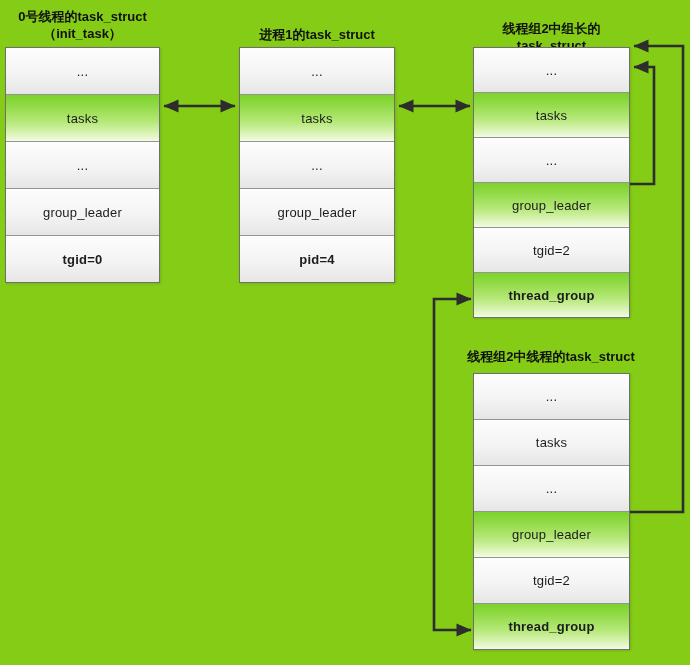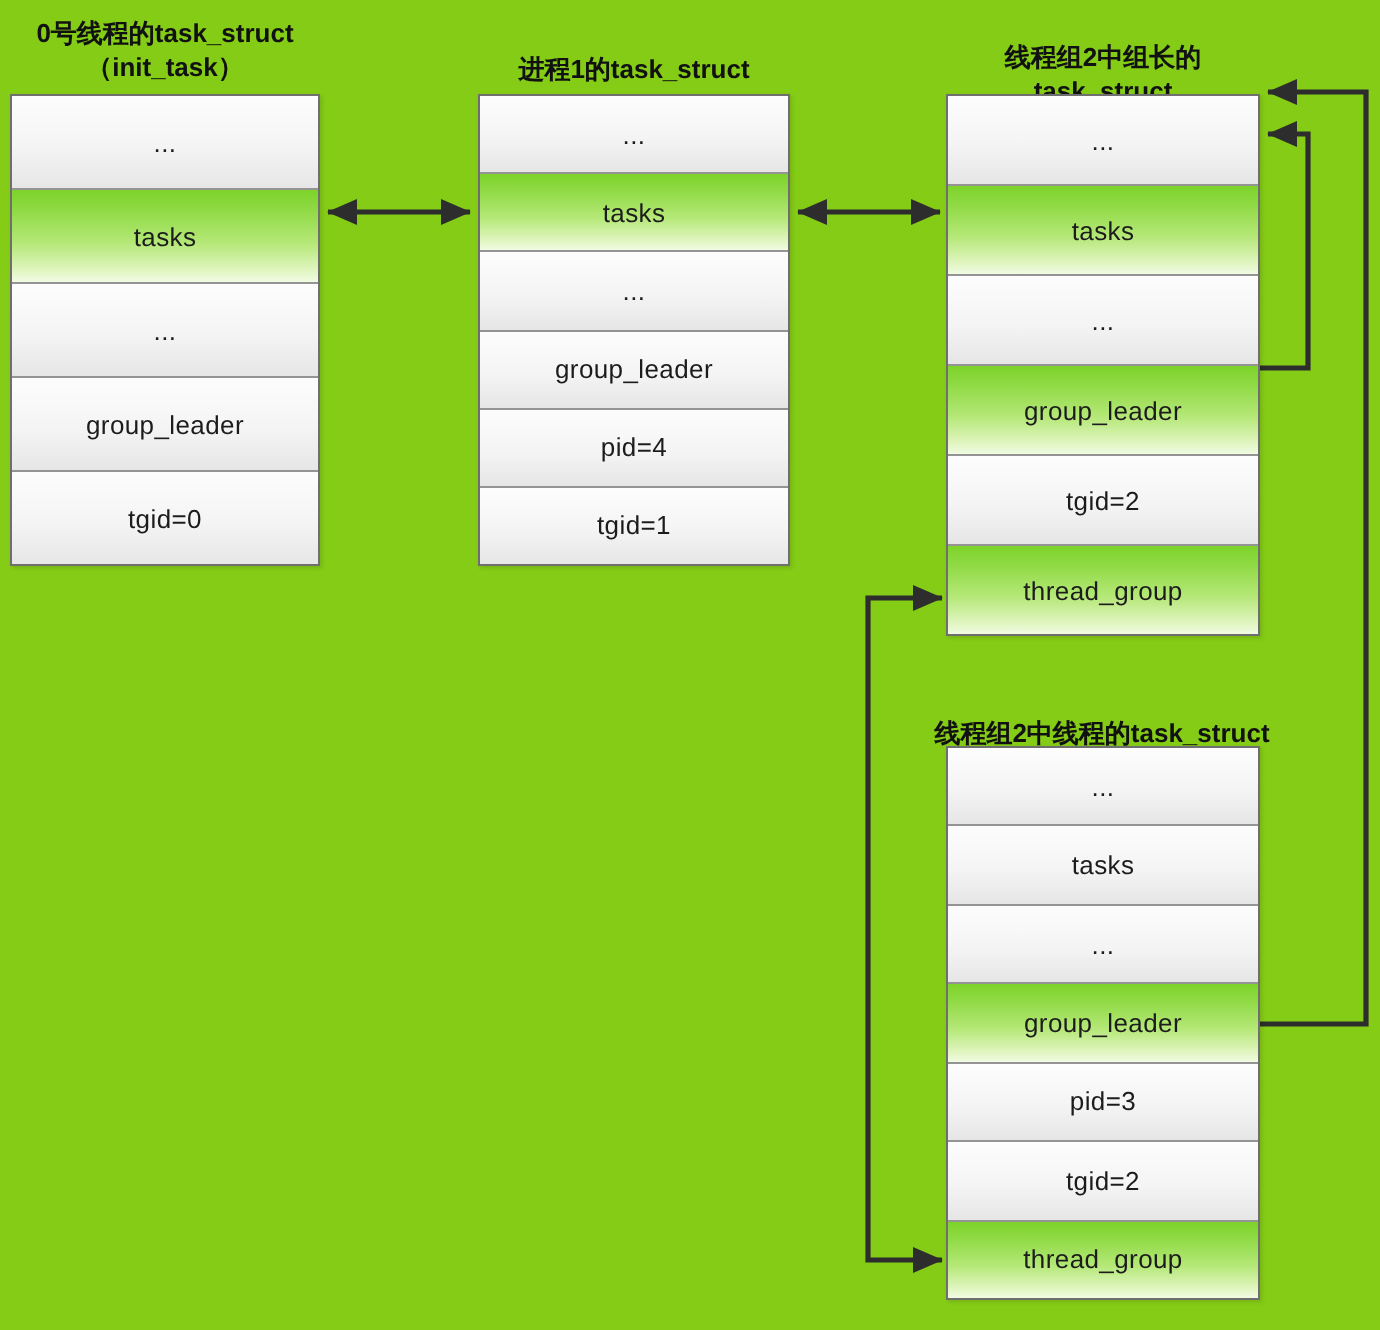--- a/index.html
+++ b/index.html
@@ -12,21 +12,21 @@
     position:absolute;display:flex;flex-direction:column;
     border:1px solid #6f6f6f;background:#fff;box-sizing:border-box;
     box-shadow:1px 1px 2px rgba(0,0,0,0.12);
   }
   .row{
     flex:1;display:flex;align-items:center;justify-content:center;
     font-size:13px;color:#1c1c1c;letter-spacing:.2px;
     border-bottom:1px solid #949494;
     background:linear-gradient(180deg,#fdfdfd 0%,#f4f4f4 55%,#e6e6e6 100%);
   }
-  .row:last-child{border-bottom:none;}
+  .row:last-child{border-bottom:none;font-weight:bold;}
   .row.green{
     background:linear-gradient(180deg,#7dd32a 0%,#90da45 22%,#b5e878 58%,#ddf4ba 85%,#f1fbe3 100%);
   }
   .ttl{
     position:absolute;display:flex;flex-direction:column;align-items:center;
     font-size:13px;font-weight:bold;color:#111;line-height:17px;white-space:nowrap;
     text-align:center;
   }
 </style>
 </head>
@@ -53,53 +53,51 @@
     <div>0号线程的task_struct</div>
     <div>（init_task）</div>
   </div>
   <div class="ttl" style="left:239px;top:26px;width:156px">
     <div>进程1的task_struct</div>
   </div>
   <div class="ttl" style="left:473px;top:20px;width:157px">
     <div>线程组2中组长的</div>
     <div>task_struct</div>
   </div>
-  <div class="ttl" style="left:440px;top:358px;width:222px">
+  <div class="ttl" style="left:440px;top:348px;width:222px">
     <div>线程组2中线程的task_struct</div>
   </div>
 
   <div class="struct" style="left:5px;top:47px;width:155px;height:236px">
     <div class="row">...</div>
     <div class="row green">tasks</div>
     <div class="row">...</div>
     <div class="row">group_leader</div>
     <div class="row">tgid=0</div>
   </div>
 
   <div class="struct" style="left:239px;top:47px;width:156px;height:236px">
     <div class="row">...</div>
     <div class="row green">tasks</div>
     <div class="row">...</div>
     <div class="row">group_leader</div>
     <div class="row">pid=4</div>
-    <div class="row">tgid=1</div>
   </div>
 
   <div class="struct" style="left:473px;top:47px;width:157px;height:271px">
     <div class="row">...</div>
     <div class="row green">tasks</div>
     <div class="row">...</div>
     <div class="row green">group_leader</div>
     <div class="row">tgid=2</div>
     <div class="row green">thread_group</div>
   </div>
 
   <div class="struct" style="left:473px;top:373px;width:157px;height:277px">
     <div class="row">...</div>
     <div class="row">tasks</div>
     <div class="row">...</div>
     <div class="row green">group_leader</div>
-    <div class="row">pid=3</div>
     <div class="row">tgid=2</div>
     <div class="row green">thread_group</div>
   </div>
 
 </div>
 
 </body></html>

